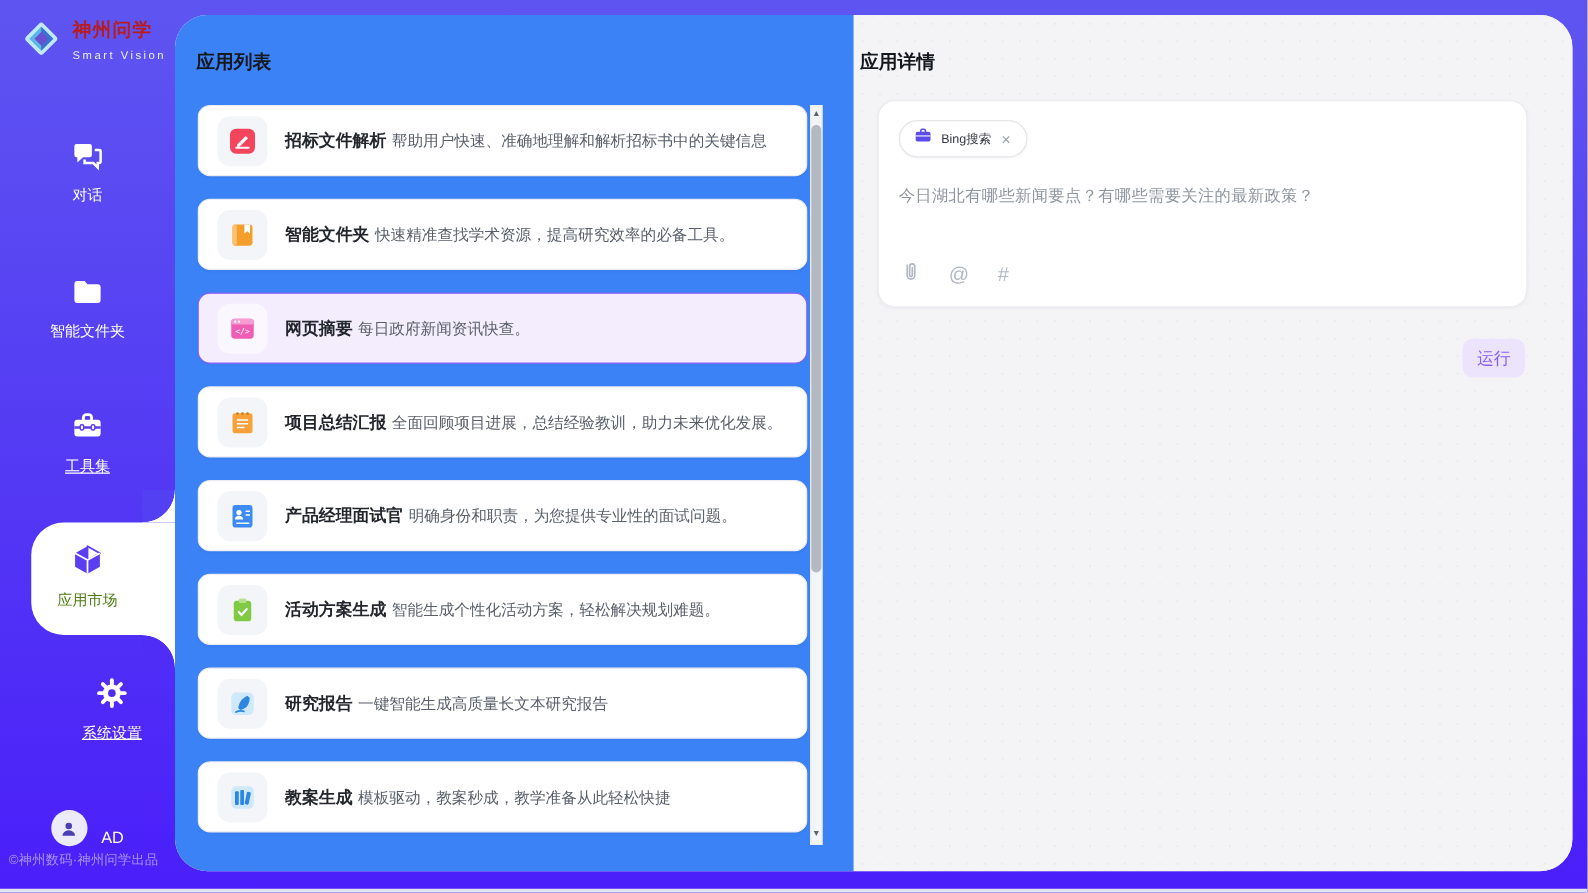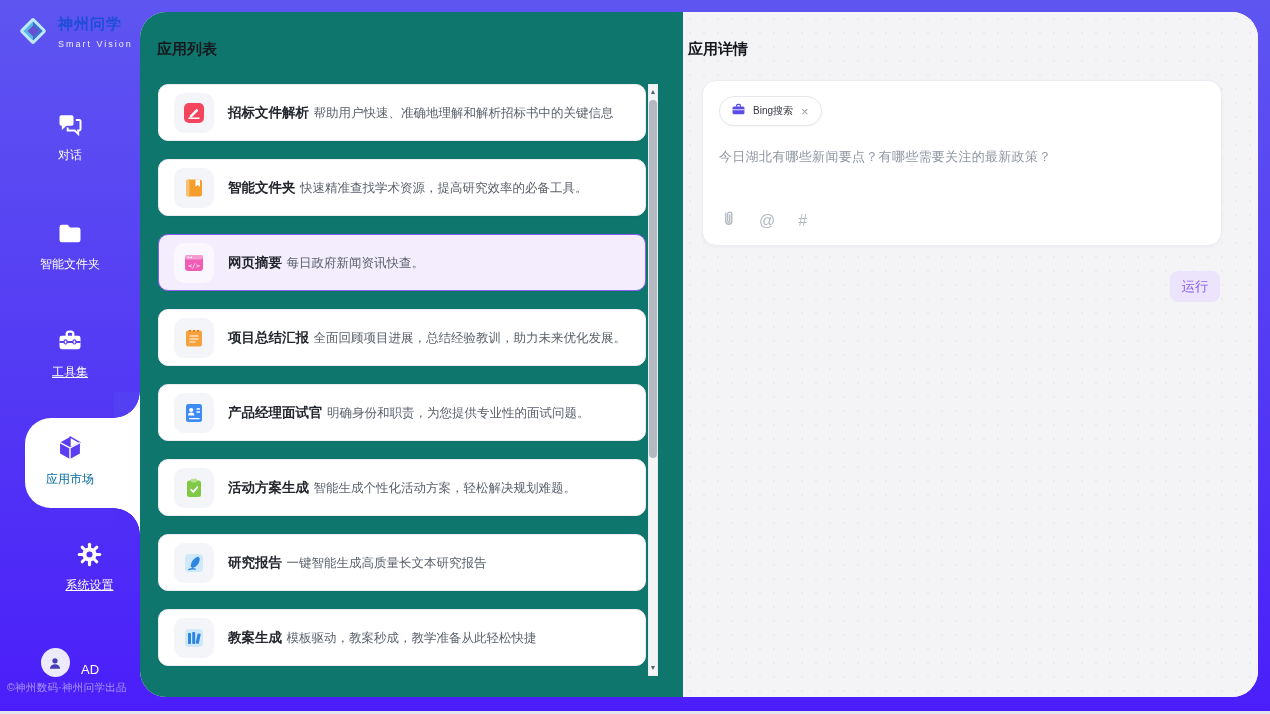--- a/index.html
+++ b/index.html
@@ -6,29 +6,29 @@
   html,body { width:1270px; height:714px; overflow:hidden; }
   body {
     font-family:"Liberation Sans","DejaVu Sans",sans-serif;
     background:linear-gradient(180deg,#5e55f1 0%,#5338f4 55%,#4a1efa 100%);
     position:relative; color:#1f2329;
   }
 
   
   .sidebar { position:absolute; left:0; top:0; width:140px; height:714px; z-index:2; }
   .logo { position:absolute; left:16px; top:14px; display:flex; align-items:center; gap:8px; }
-  .brand-name { color:#1d4ed8; font-size:15px; font-weight:bold; letter-spacing:1px; line-height:1.1; }
+  .brand-name { color:#b91c1c; font-size:15px; font-weight:bold; letter-spacing:1px; line-height:1.1; }
   .brand-sub { color:rgba(255,255,255,.9); font-size:9px; letter-spacing:2px; }
   .nav-item { position:absolute; left:0; width:140px; text-align:center; cursor:pointer; }
   .nav-item .nicon { display:inline-block; height:28px; }
   .nav-item .nlabel { display:block; margin-top:5px; color:#fff; font-size:12px; }
   .nav-item .nlabel.u { text-decoration:underline; }
   .nav-chat { top:110px; } .nav-folder { top:219px; } .nav-tools { top:327px; }
   .nav-market { top:434px; } .nav-settings { top:541px;padding-left:39px; }
-  .nav-market .nlabel { color:#0369a1; }
+  .nav-market .nlabel { color:#4d7c0f; }
 
   .active-bubble { position:absolute; left:25px; top:418px; width:115px; height:90px;
     background:#fff; border-radius:26px 0 0 26px; }
   .fillet { position:absolute; left:114px; width:26px; height:26px; }
   .fillet-top { top:392px; background:radial-gradient(circle 26px at 0 0,#5440f3 98%,#fff 100%); }
   .fillet-bottom { top:508px; background:radial-gradient(circle 26px at 0 100%,#4f2df6 98%,#fff 100%); }
 
   .user-row { position:absolute; left:0; top:648px; width:140px; display:flex; align-items:flex-end;
     justify-content:center; gap:11px; cursor:pointer; }
   .avatar { width:29px; height:29px; border-radius:50%; background:#eceafb; display:flex;
@@ -36,21 +36,21 @@
   .user-label { color:#fff; font-size:13px; }
   .side-footer { position:absolute; left:7px; top:681px; width:140px; color:rgba(255,255,255,.5);
     font-size:10.5px; letter-spacing:.3px; }
 
   
   .content { position:absolute; left:140px; top:12px; width:1118px; height:685px;
     border-radius:26px; overflow:hidden; display:flex; background:#fff; z-index:1; }
   .bottom-line { position:absolute; left:0; bottom:0; width:1270px; height:3px; background:#e2e5ee; z-index:3; }
 
   
-  .list-panel { position:relative; width:543px; height:100%; background:#0f766e; }
+  .list-panel { position:relative; width:543px; height:100%; background:#3b82f6; }
   .panel-title { position:absolute; left:17px; top:28px; font-size:15px; font-weight:bold; color:#15181d; }
   .list-wrap { position:absolute; left:18px; top:72px; width:488px; height:613px; overflow:hidden; }
   .card { display:flex; align-items:center; height:57px; margin-bottom:18px; background:#fff;
     border:1px solid #ececf1; border-radius:10px; padding-left:15px; cursor:pointer;
     box-shadow:0 1px 2px rgba(20,20,40,.03); }
   .card.selected { border:1.5px solid #8a5cf6; background:#f3edfe; }
   .card-ic { width:40px; height:40px; border-radius:10px; background:#f4f5f8; display:flex;
     align-items:center; justify-content:center; flex:none; }
   .card.selected .card-ic { background:#faf7ff; }
   .card-tx { margin-left:14px; min-width:0; }

